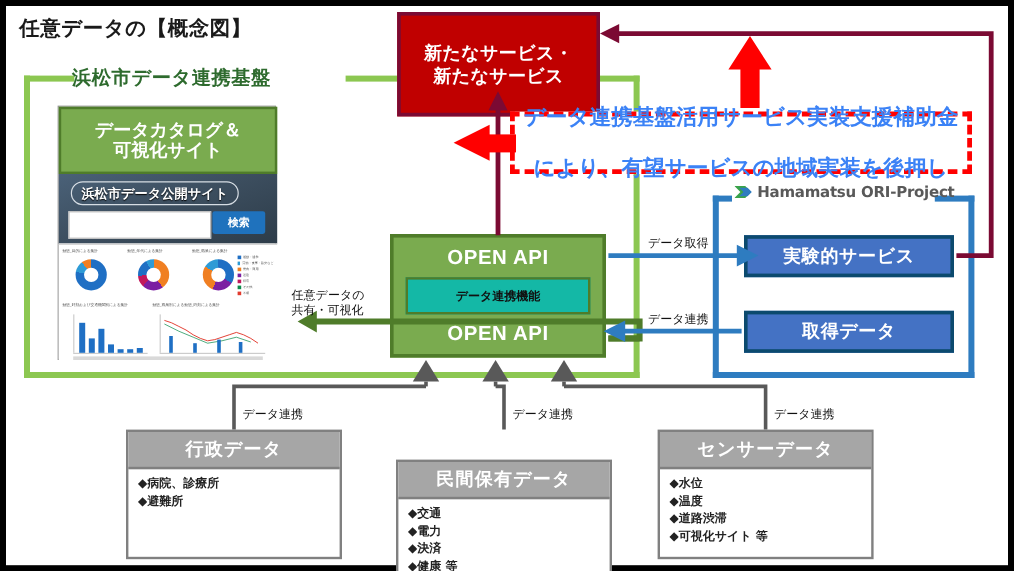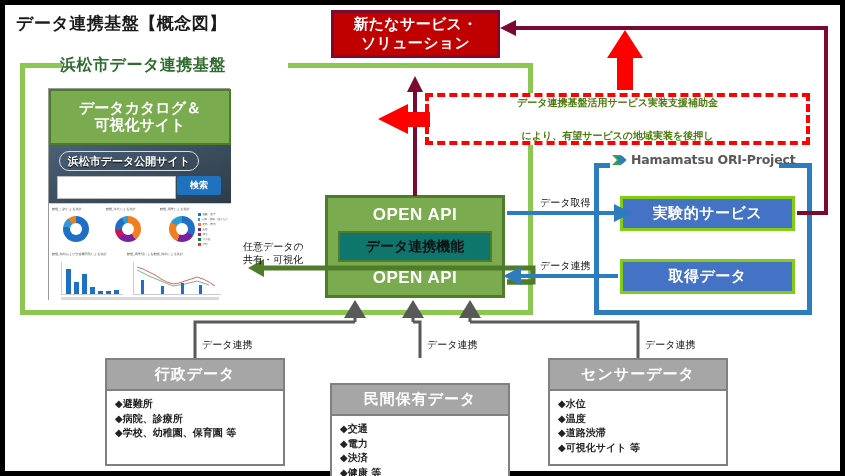--- a/index.html
+++ b/index.html
@@ -46,35 +46,35 @@
   .legend-row{display:flex;align-items:center;gap:1.5px;margin-bottom:1px;}
   .legend-sw{width:3px;height:3px;}
   .legend-tx{font-size:2.6px;color:#555;white-space:nowrap;}
   .bar{position:absolute;bottom:0;background:#1f6fc4;}
   .axis-l{position:absolute;background:#ccc;}
 
   
   .api-box{left:325px;top:195px;width:180px;height:103px;background:#7aab4f;border:3px solid #4f7c2a;
            display:flex;flex-direction:column;align-items:center;justify-content:space-between;padding:7px 12px;}
   .api-text{color:#fff;font-size:17px;font-weight:bold;letter-spacing:.5px;font-family:"Liberation Sans",sans-serif;}
-  .api-inner{width:150px;height:27px;background:#0f766e;border:2px solid #4f7c2a;display:flex;align-items:center;
-             justify-content:center;font-size:14px;font-weight:bold;color:#111;}
-
-  
-  .svc-box{left:331px;top:10px;width:169px;height:48px;background:#c00000;border:3px solid #7b0a33;
+  .api-inner{width:150px;height:27px;background:#14b8a6;border:2px solid #4f7c2a;display:flex;align-items:center;
+             justify-content:center;font-size:10px;font-weight:bold;color:#111;}
+
+  
+  .svc-box{left:331px;top:10px;width:169px;height:87px;background:#c00000;border:3px solid #7b0a33;
            display:flex;flex-direction:column;align-items:center;justify-content:center;color:#fff;
            font-size:15px;font-weight:bold;line-height:1.25;letter-spacing:.3px;}
 
   
   .subsidy{left:425px;top:93px;width:385px;height:52px;border:4px dashed #ff0000;
            display:flex;flex-direction:column;align-items:center;justify-content:center;
-           color:#4d7c0f;font-size:10px;font-weight:bold;line-height:1.3;background:#fff;gap:20px;}
-
-  
-  .blue-box{background:#4472c4;border:3px solid #84cc16;display:flex;align-items:center;justify-content:center;
+           color:#3b82f6;font-size:18px;font-weight:bold;line-height:1.3;background:#fff;gap:20px;}
+
+  
+  .blue-box{background:#4472c4;border:3px solid #0c4a6e;display:flex;align-items:center;justify-content:center;
             color:#fff;font-size:15px;font-weight:bold;letter-spacing:.5px;}
   .bb1{left:620px;top:196px;width:175px;height:35px;}
   .bb2{left:620px;top:259px;width:175px;height:35px;}
 
   
   .data-box{background:#fff;border:2px solid #808080;}
   .data-head{height:29px;background:#a6a6a6;border-bottom:2px solid #808080;display:flex;align-items:center;
              justify-content:center;color:#fff;font-size:15px;font-weight:bold;letter-spacing:1px;}
   .data-body{padding:6px 8px 4px 8px;font-size:10px;color:#222;line-height:1.45;font-weight:bold;}
   .db1{left:105px;top:358px;width:180px;height:108px;}
@@ -82,21 +82,21 @@
   .db3{left:548px;top:358px;width:180px;height:108px;}
   .lbl-sm{position:absolute;font-size:10px;color:#111;font-weight:normal;white-space:nowrap;}
   svg.ov{position:absolute;left:0;top:0;width:845px;height:476px;pointer-events:none;}
 </style>
 </head>
 <body>
 
 <div id="canvas">
   <div class="abs frame-outer"></div>
 
-  <div class="abs doc-title">データ連携基盤【概念図】</div>
+  <div class="abs doc-title">任意データの【概念図】</div>
 
   <div class="abs green-frame"></div>
   <div class="abs green-top-left"></div>
   <div class="abs green-top-right"></div>
   <div class="abs platform-title">浜松市データ連携基盤</div>
 
   <div class="abs catalog">
     <div class="catalog-head">
       <span>データカタログ＆</span>
       <span>可視化サイト</span>
@@ -183,21 +183,21 @@
   </div>
 
   <div class="abs api-box">
     <div class="api-text">OPEN API</div>
     <div class="api-inner">データ連携機能</div>
     <div class="api-text">OPEN API</div>
   </div>
 
   <div class="abs svc-box">
     <span>新たなサービス・</span>
-    <span>ソリューション</span>
+    <span>新たなサービス</span>
   </div>
 
   <div class="abs subsidy">
     <span>データ連携基盤活用サービス実装支援補助金</span>
     <span>により、有望サービスの地域実装を後押し</span>
   </div>
 
   <div class="abs blue-frame"></div>
   <div class="abs blue-top-left"></div>
   <div class="abs blue-top-right"></div>
@@ -208,23 +208,22 @@
     </svg>
     <span class="lbl">Hamamatsu ORI-Project</span>
   </div>
 
   <div class="abs blue-box bb1">実験的サービス</div>
   <div class="abs blue-box bb2">取得データ</div>
 
   <div class="abs data-box db1">
     <div class="data-head">行政データ</div>
     <div class="data-body">
+      <div>◆病院、診療所</div>
       <div>◆避難所</div>
-      <div>◆病院、診療所</div>
-      <div>◆学校、幼稚園、保育園 等</div>
     </div>
   </div>
 
   <div class="abs data-box db2">
     <div class="data-head">民間保有データ</div>
     <div class="data-body">
       <div>◆交通</div>
       <div>◆電力</div>
       <div>◆決済</div>
       <div>◆健康 等</div>

